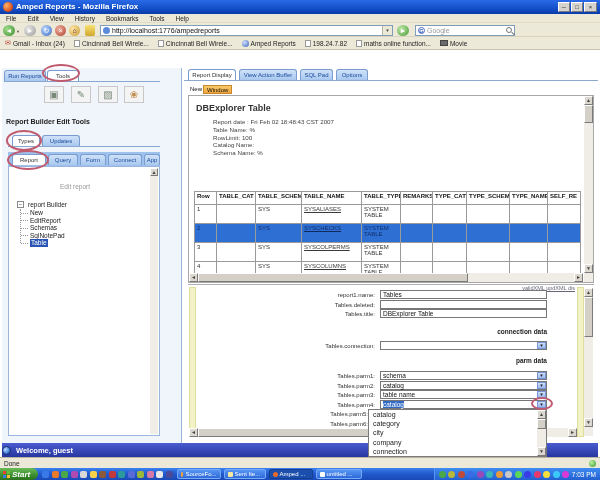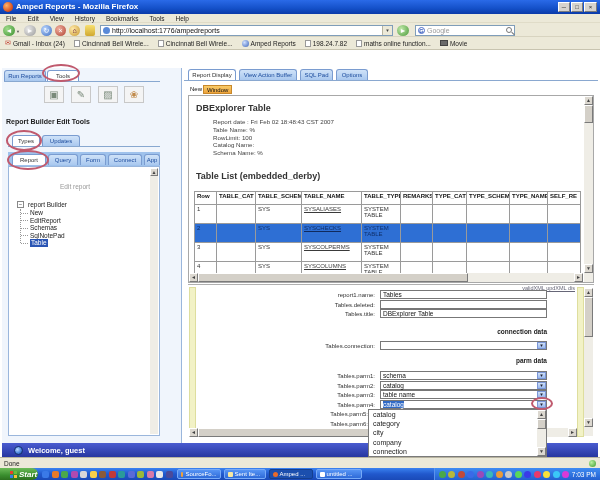--- a/index.html
+++ b/index.html
@@ -50,27 +50,27 @@
   .meta{font-size:6.2px;color:#444;line-height:7.4px;}
   .formbox{left:188px;top:287px;width:406px;height:150px;background:#fff;}
   .ystrip{background:#f2f2c6;border:1px solid #dede9e;}
   .lbl{position:absolute;font-size:6px;color:#333;text-align:right;height:8px;line-height:8px;}
   .inp{position:absolute;border:1px solid #777;background:#fff;font-size:6.5px;padding:0 2px;height:9px;line-height:8px;color:#111;}
   input.inp{padding:0 2px;}
   .cbtn{position:absolute;width:9px;height:7px;background:linear-gradient(180deg,#cfe0f8,#9ab8ec);border:1px solid #7a96d8;font-size:4.5px;line-height:6px;text-align:center;color:#223;}
   .sechdr{position:absolute;font-size:6.5px;font-weight:bold;color:#222;text-align:right;}
   .popup{position:absolute;left:368px;top:409px;width:179px;height:48px;background:#fff;border:1px solid #7a7a7a;z-index:60;}
   .popup .opt{font-size:7px;color:#222;padding-left:4px;line-height:9.2px;white-space:nowrap;}
-  .statusapp{left:2px;top:443px;width:596px;height:14px;background:linear-gradient(180deg,#4a5cd0 0%,#2636a0 100%);display:flex;align-items:center;gap:5px;padding-left:12px;}
+  .statusapp{left:2px;top:443px;width:596px;height:14px;background:linear-gradient(180deg,#4a5cd0 0%,#2636a0 100%);display:flex;align-items:center;gap:5px;padding-left:0;}
   .statusapp .txt{font-size:7.5px;font-weight:bold;color:#fff;}
   .ffstatus{left:0;top:457px;width:600px;height:11px;background:#ece9d8;border-top:1px solid #b8b4a0;display:flex;align-items:center;padding:0 4px;}
   .ffstatus .txt{font-size:6.5px;color:#222;flex:1;}
   
   .taskbar{left:0;top:468px;width:600px;height:12px;background:linear-gradient(180deg,#3a82f0 0%,#2158cc 50%,#1a4ab8 100%);display:flex;align-items:center;}
-  .startbtn{width:38px;height:12px;background:linear-gradient(180deg,#6cbb58 0%,#3a8e2e 60%,#2c701f 100%);border-radius:0 6px 6px 0;display:flex;align-items:center;gap:2px;padding-left:10px;}
+  .startbtn{width:38px;height:12px;background:linear-gradient(180deg,#6cbb58 0%,#3a8e2e 60%,#2c701f 100%);border-radius:0 6px 6px 0;display:flex;align-items:center;gap:2px;padding-left:3px;}
   .startbtn .txt{font-size:8px;font-weight:bold;font-style:italic;color:#fff;}
   .qlico{width:7px;height:7px;border-radius:2px;}
   .taskbtn{height:9.5px;border-radius:2px;background:linear-gradient(180deg,#5694f4,#2e6ad8);border:1px solid #77aaf8;color:#fff;font-size:6px;line-height:8px;padding:0 3px;white-space:nowrap;display:flex;align-items:center;gap:2px;overflow:hidden;}
   .taskbtn.on{background:#1b4fae;border-color:#153f8e;}
   .trayico{width:7px;height:7px;border-radius:50%;}
   .clock{font-size:6.5px;color:#fff;}
   .ring{position:absolute;border:2px solid #c05a6e;border-radius:50%;z-index:100;}
   .flag{display:grid;grid-template-columns:3px 3px;grid-template-rows:3px 3px;gap:1px;}
   .flag i{display:block;}
 </style>
@@ -210,21 +210,20 @@
   <div class="abs thumb" style="left:584px;top:105px;width:9px;height:18px;"></div>
   <div class="abs sb" style="left:584px;top:264px;width:9px;height:9px;">▼</div>
 
   <div class="abs h1" style="left:196px;top:103px;">DBExplorer Table</div>
   <div class="abs meta" style="left:213px;top:118px;">Report date : Fri Feb 02 18:48:43 CST 2007</div>
   <div class="abs meta" style="left:213px;top:126px;">Table Name: %</div>
   <div class="abs meta" style="left:213px;top:133.5px;">RowLimit: 100</div>
   <div class="abs meta" style="left:213px;top:141px;">Catalog Name:</div>
   <div class="abs meta" style="left:213px;top:148.5px;">Schema Name: %</div>
 
-  <div class="abs h1" style="left:196px;top:171px;">Table List (embedded_derby)</div>
 
   <div class="abs" style="left:194px;top:191px;width:387px;height:82px;overflow:hidden;">
     <table class="grid" style="width:386px;">
       <colgroup>
           <col style="width:22px">
           <col style="width:39px">
           <col style="width:46px">
           <col style="width:60px">
           <col style="width:39px">
           <col style="width:32px">

